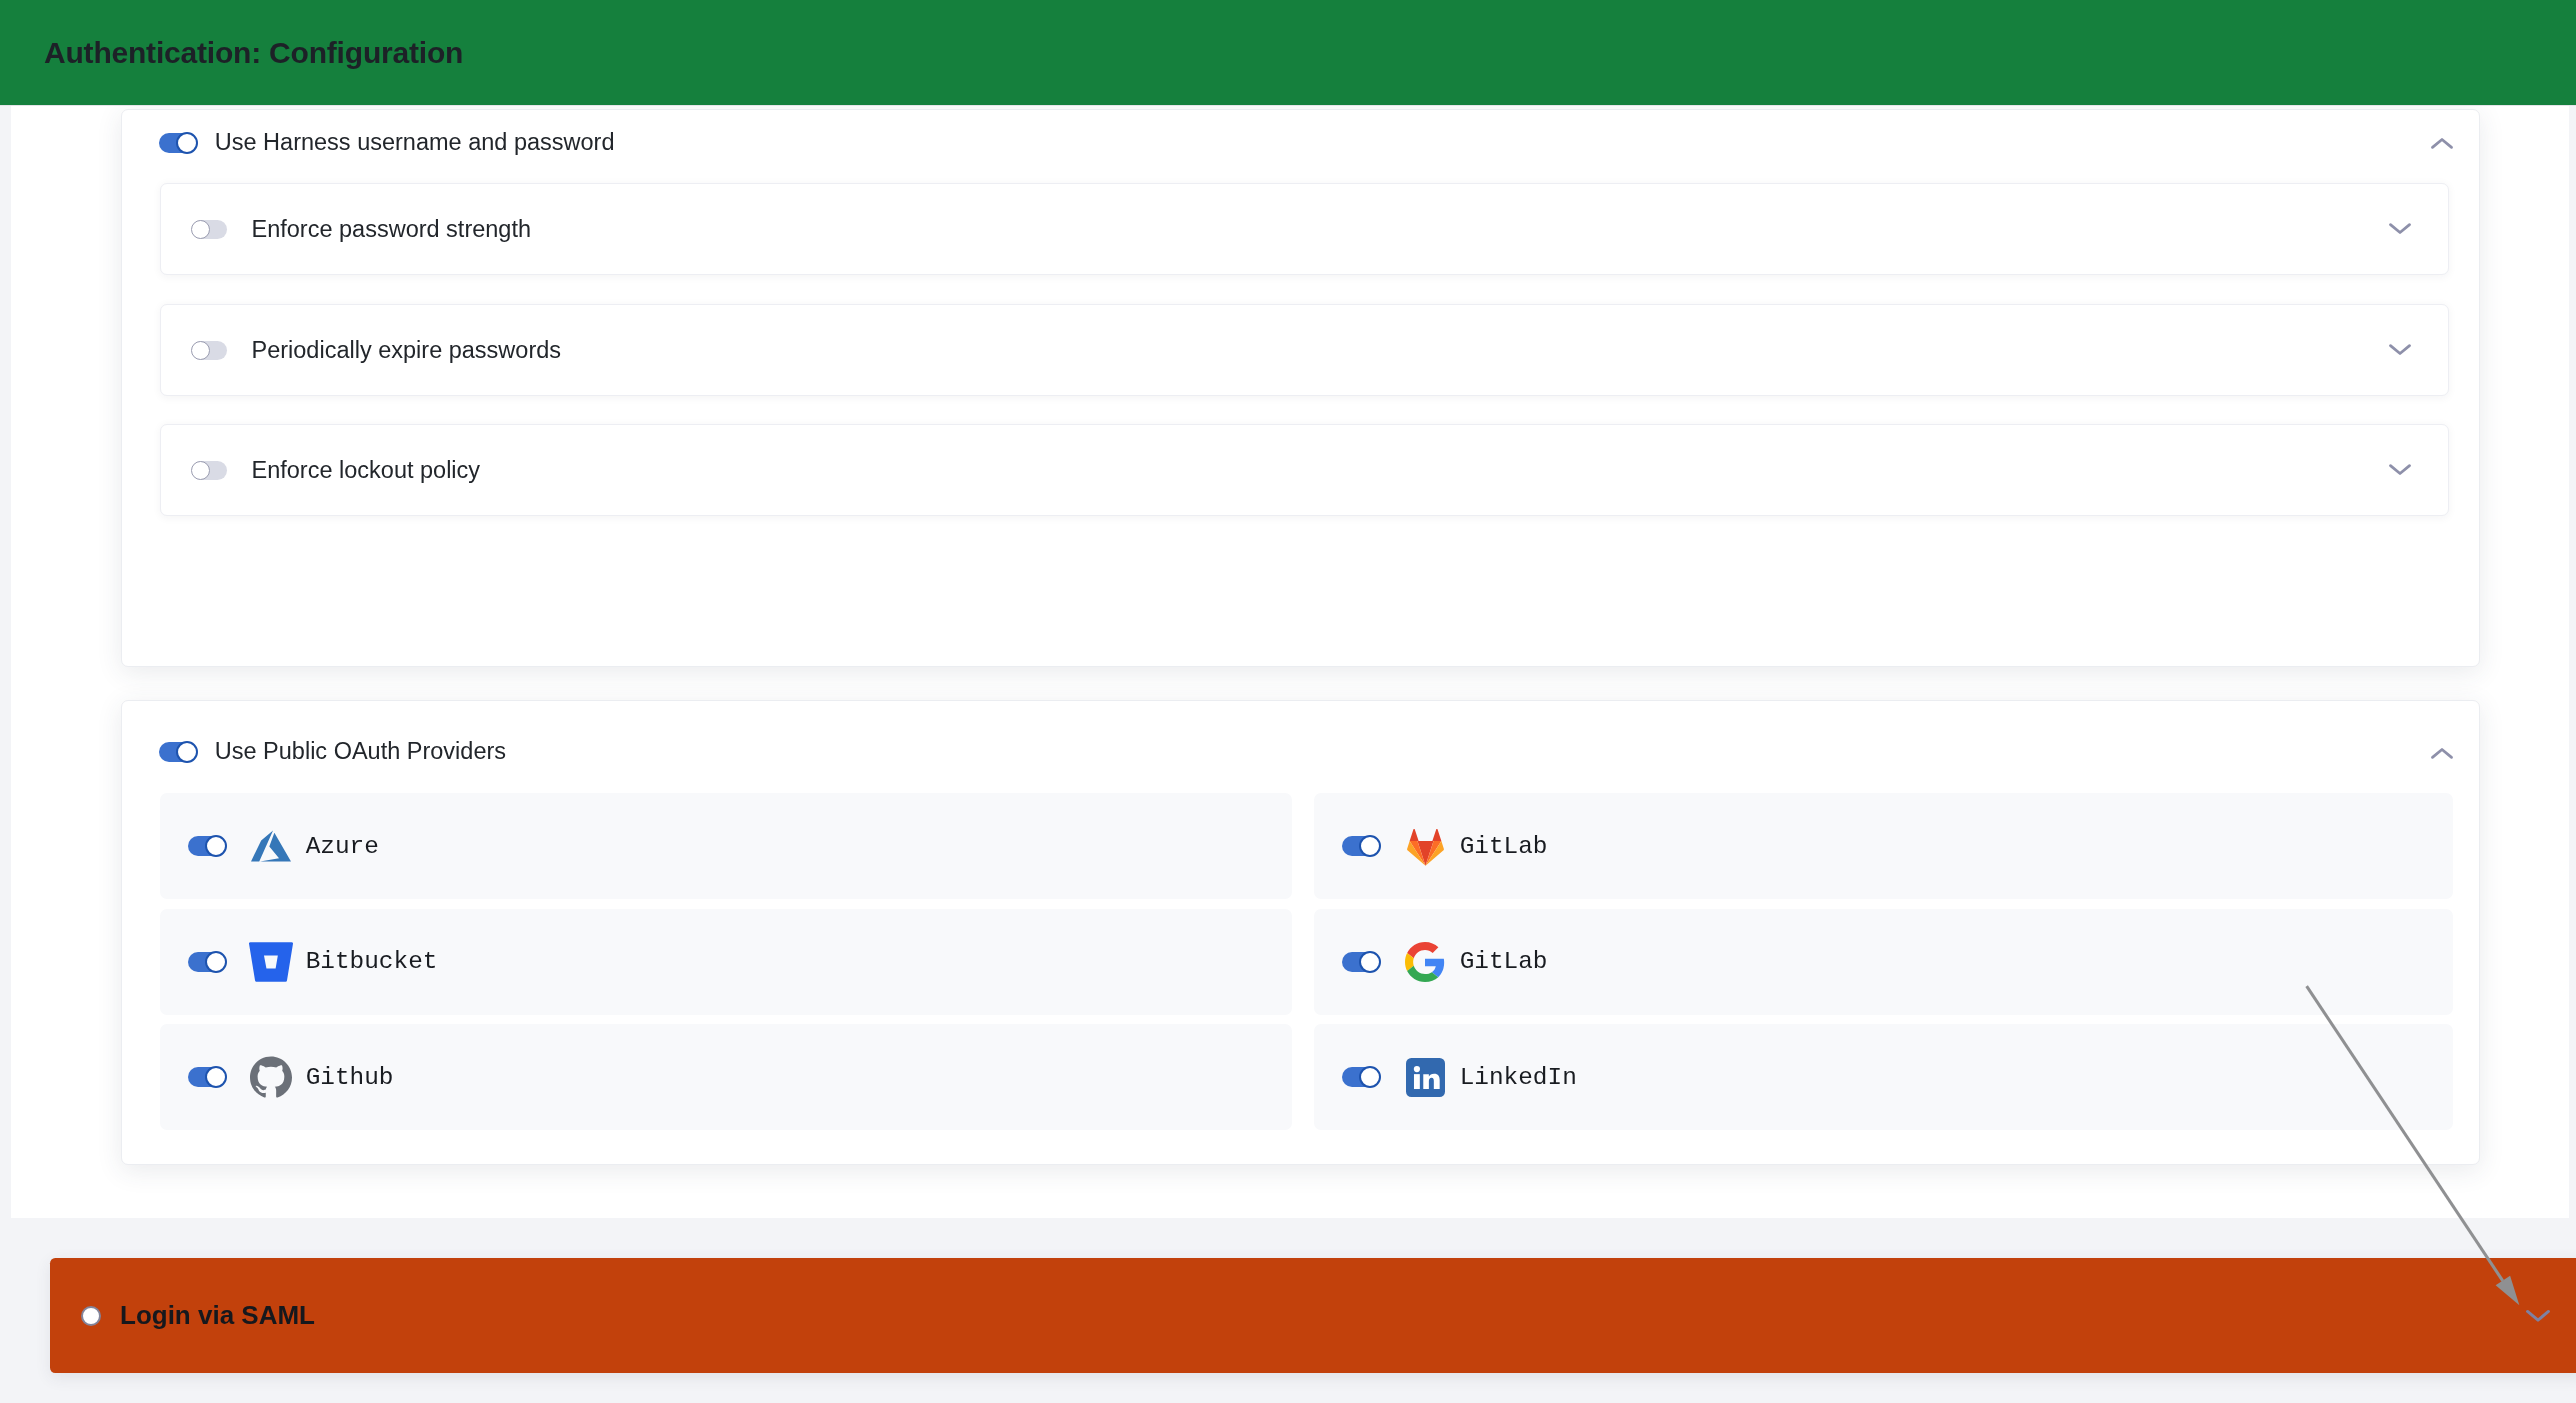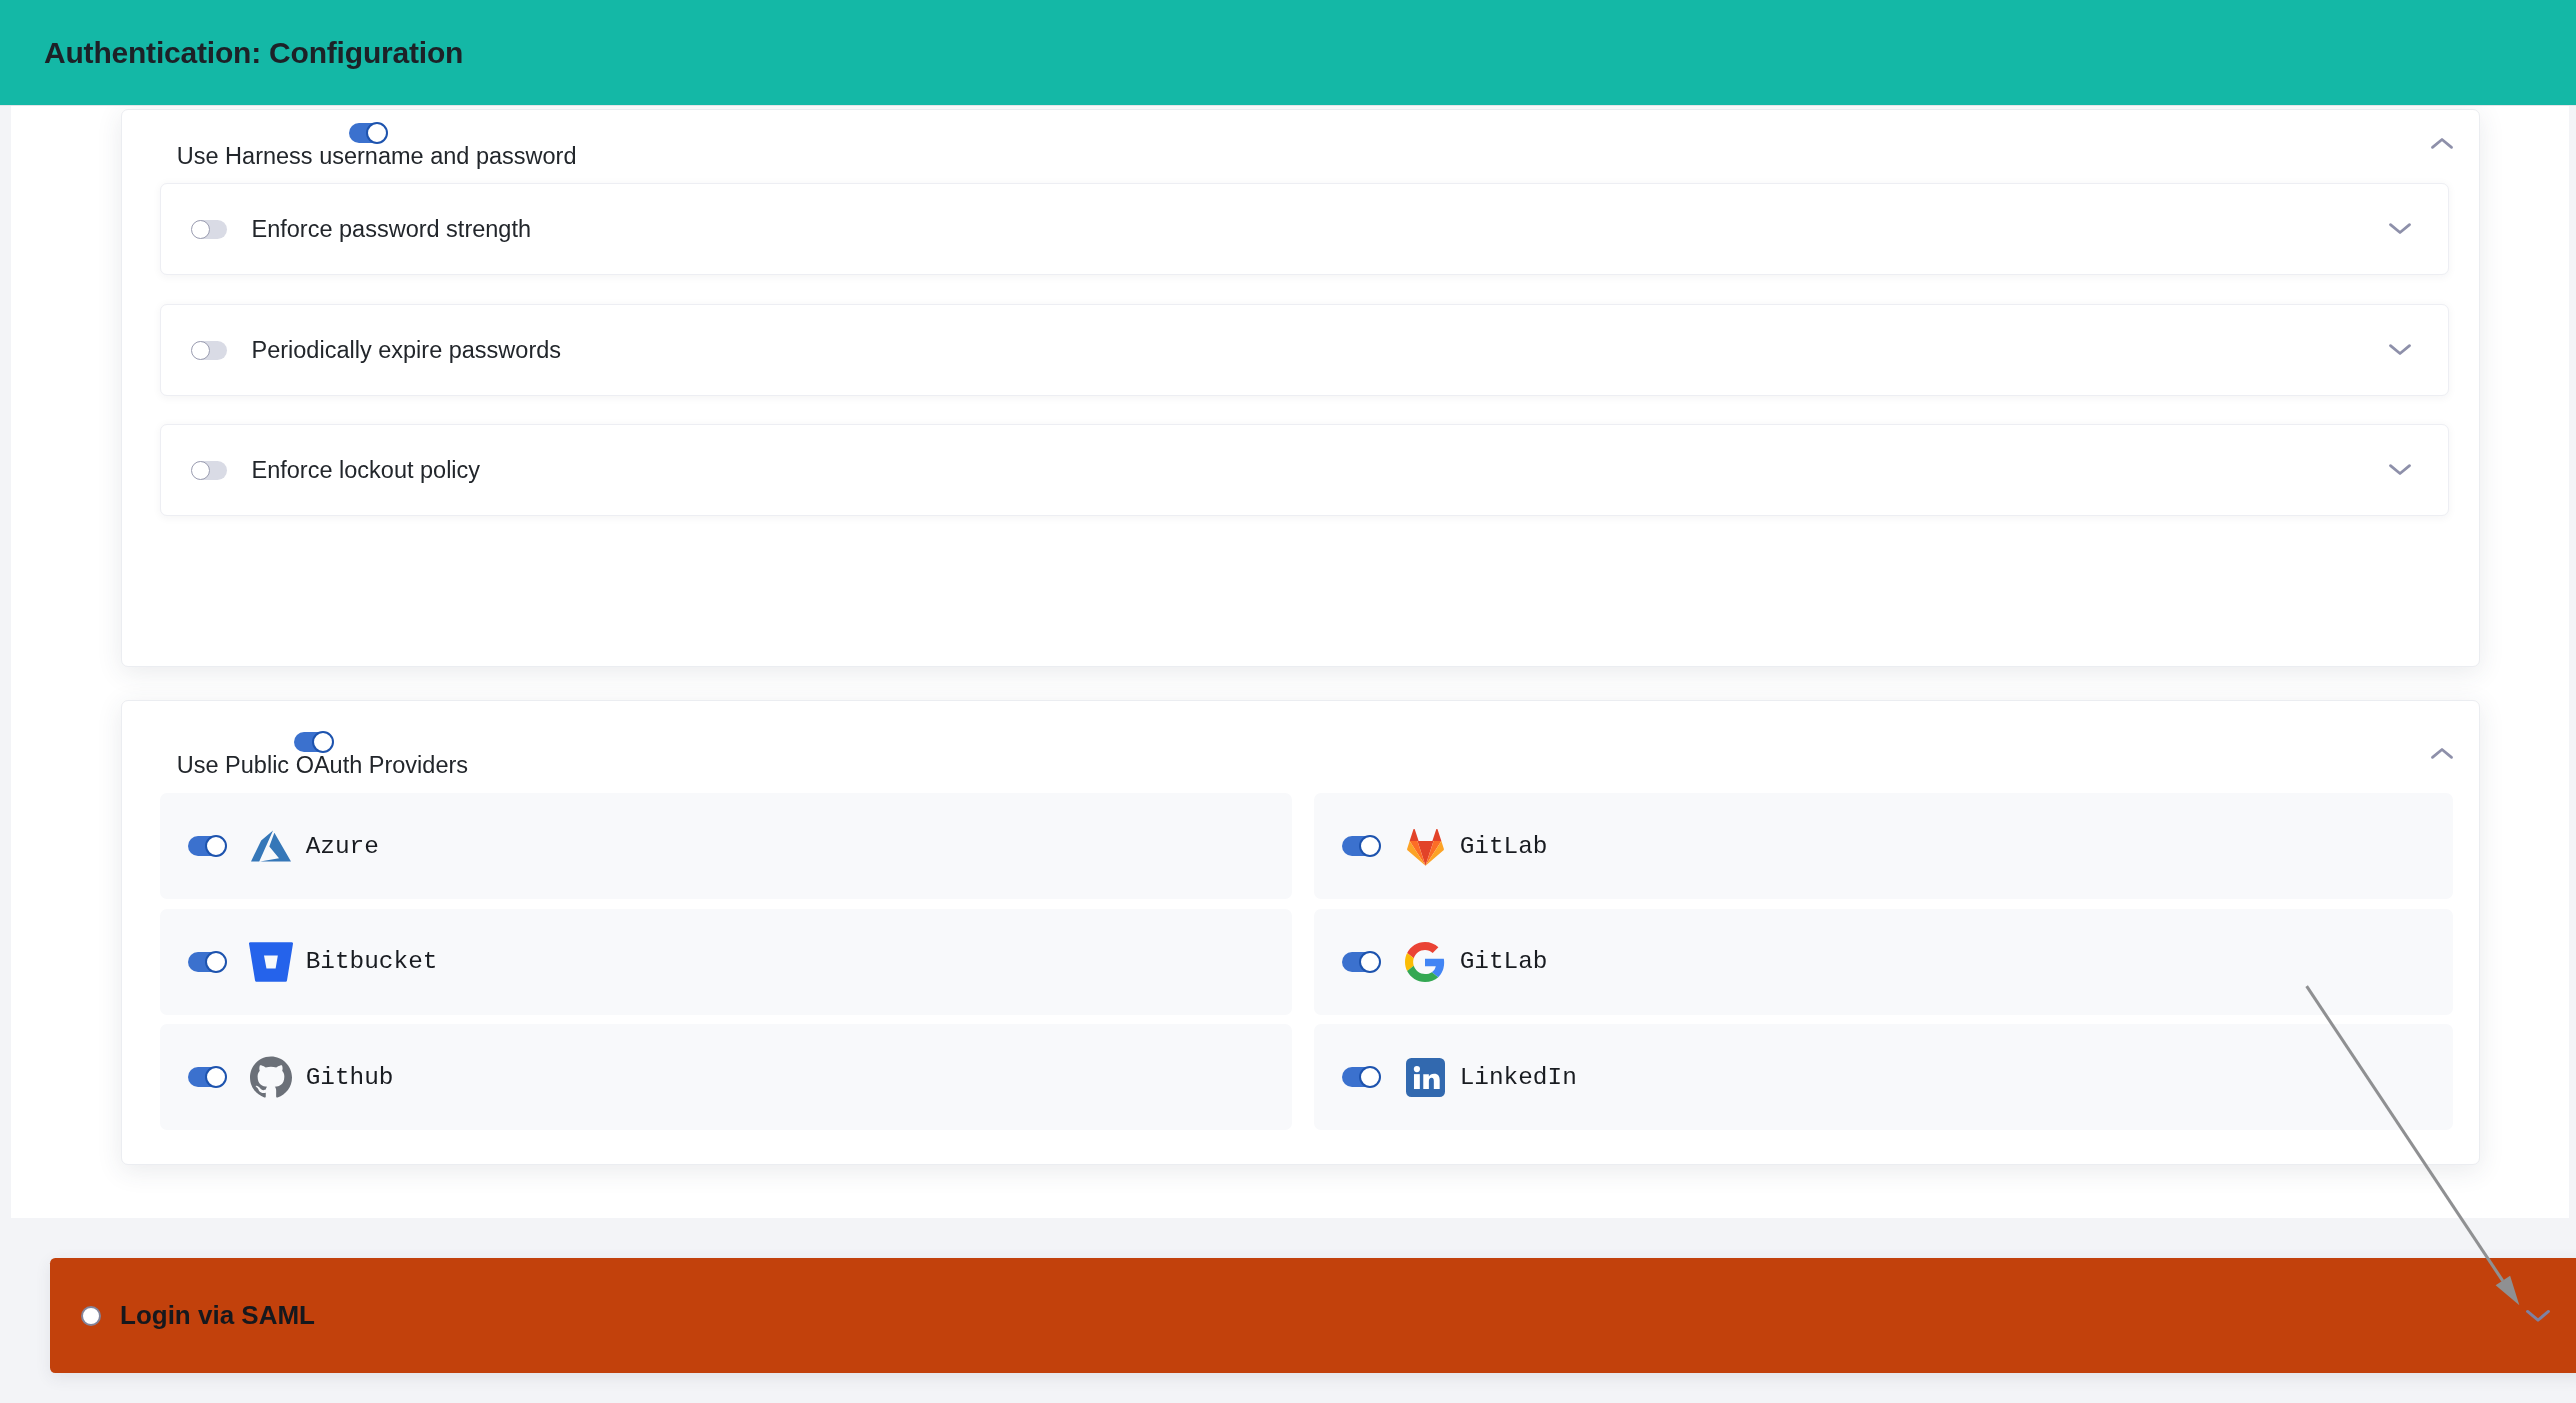--- a/index.html
+++ b/index.html
@@ -8,21 +8,21 @@
     background:#f3f4f7;
     font-family:"Liberation Sans", sans-serif;
     position:relative;
     overflow:hidden;
     -webkit-font-smoothing:antialiased;
   }
 
   
   .header {
     position:absolute; left:0; top:0; width:2576px; height:105px;
-    background:#14b8a6; border-bottom:0.9px solid #e3e4e8;
+    background:#15803d; border-bottom:0.9px solid #e3e4e8;
     display:flex; align-items:center; z-index:5;
   }
   .header h1 {
     margin:0 0 0 44px; font-size:30px; font-weight:700;
     color:#1d2127; letter-spacing:-0.2px;
   }
 
   
   .panel {
     position:absolute; left:10.5px; top:105px; width:2558px; height:1113px;
@@ -33,21 +33,21 @@
     position:absolute; background:#fff;
     border:0.9px solid #ebedf1; border-radius:7px;
     box-shadow:0 5.2px 26px rgba(50,55,75,0.10);
     box-sizing:border-box;
   }
   #card-password { left:110px; top:4.4px;   width:2359px; height:558px; }
   #card-oauth    { left:110px; top:595px; width:2359px; height:465px; }
 
   .card-header {
     position:absolute; left:37px; height:40px;
-    display:flex; align-items:center;flex-direction:column;
+    display:flex; align-items:center;
   }
   #card-password .card-header { top:12.2px; }
   #card-oauth    .card-header { top:30.5px; }
   .card-header .section-label {
     margin-left:18.3px; font-size:23.5px; font-weight:500; color:#22262b;
   }
 
   .chevron-btn {
     position:absolute; right:23px; width:28px; height:15.7px;
     background:none; border:none; padding:0; cursor:pointer;

